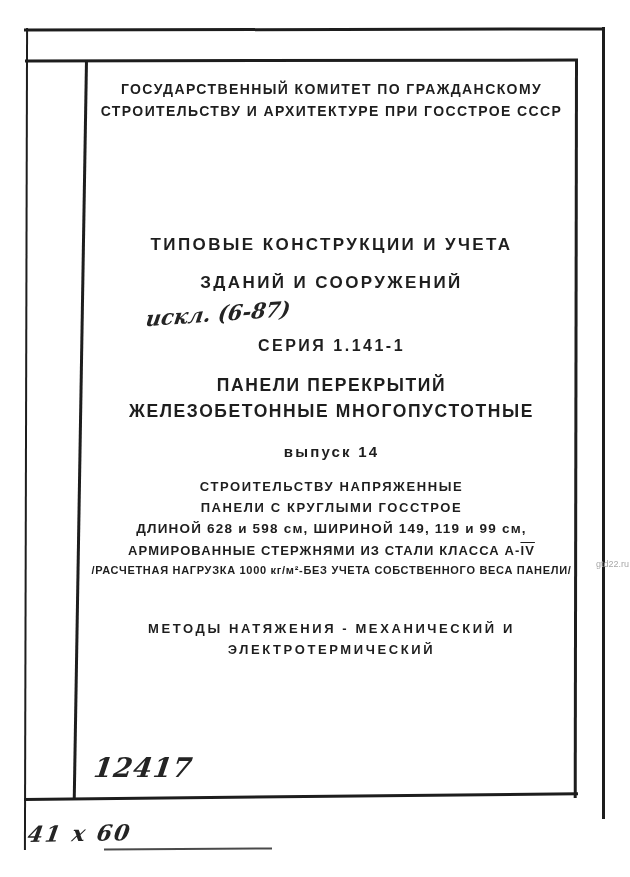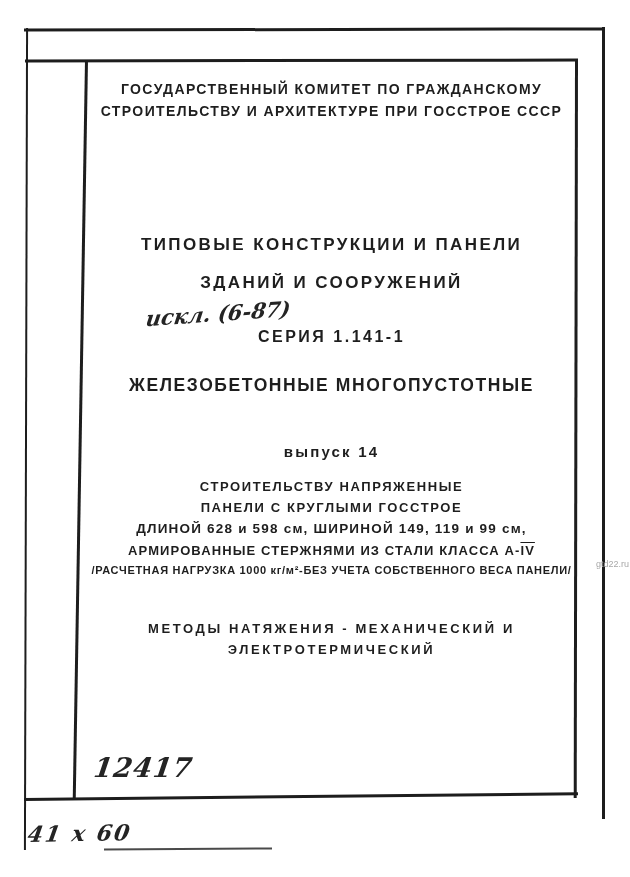--- a/index.html
+++ b/index.html
@@ -18,21 +18,21 @@
   .inner-left{left:85px;top:60px;width:3px;height:740px;transform:rotate(0.95deg);transform-origin:top left;}
   .inner-right{left:575px;top:60px;width:3px;height:738px;transform:rotate(0.1deg);transform-origin:top left;}
   .inner-bottom{left:24px;top:798px;width:554px;height:3px;transform:rotate(-0.6deg);transform-origin:left center;}
   .format-underline{left:104px;top:848px;width:168px;height:2px;background:#2a2a2a;transform:rotate(-0.4deg);opacity:.85;}
 
   .content{position:absolute;left:86px;top:60px;width:491px;color:#1e1e1e;}
   .c{position:absolute;left:0;width:100%;text-align:center;font-weight:bold;white-space:nowrap;}
 
   .org{top:18px;font-size:14px;letter-spacing:1.4px;line-height:22px;}
   .title{top:166px;font-size:17px;letter-spacing:2.4px;line-height:38px;}
-  .series{top:268px;font-size:16px;letter-spacing:2.5px;}
+  .series{top:277px;font-size:16px;letter-spacing:2.5px;}
   .subject{top:312px;font-size:17.5px;letter-spacing:1.6px;line-height:26px;}
   .issue{top:383px;font-size:15px;letter-spacing:2.2px;}
   .desc{top:416px;font-size:13px;letter-spacing:1.6px;line-height:21px;}
   .dims{top:461px;font-size:13.5px;letter-spacing:1.2px;}
   .rebar{top:483px;font-size:13px;letter-spacing:1.1px;}
   .loadnote{top:504px;font-size:11px;letter-spacing:0.7px;}
   .methods{top:558px;font-size:13px;letter-spacing:2.6px;line-height:21px;}
   .ovl{text-decoration:overline;}
 
   .hand{
@@ -59,27 +59,28 @@
 <div class="line ink inner-right"></div>
 <div class="line ink inner-bottom"></div>
 
 <div class="content">
   <div class="c org">
     <div>ГОСУДАРСТВЕННЫЙ КОМИТЕТ ПО ГРАЖДАНСКОМУ</div>
     <div>СТРОИТЕЛЬСТВУ И АРХИТЕКТУРЕ ПРИ ГОССТРОЕ СССР</div>
   </div>
 
   <div class="c title">
-    <div>ТИПОВЫЕ КОНСТРУКЦИИ И ПАНЕЛИ</div>
+    <div>ТИПОВЫЕ КОНСТРУКЦИИ И УЧЕТА</div>
     <div>ЗДАНИЙ И СООРУЖЕНИЙ</div>
   </div>
 
   <div class="c series">СЕРИЯ 1.141-1</div>
 
   <div class="c subject">
+    <div>ПАНЕЛИ ПЕРЕКРЫТИЙ</div>
     <div>ЖЕЛЕЗОБЕТОННЫЕ МНОГОПУСТОТНЫЕ</div>
   </div>
 
   <div class="c issue">выпуск 14</div>
 
   <div class="c desc">
     <div>СТРОИТЕЛЬСТВУ НАПРЯЖЕННЫЕ</div>
     <div>ПАНЕЛИ С КРУГЛЫМИ ГОССТРОЕ</div>
   </div>
 

